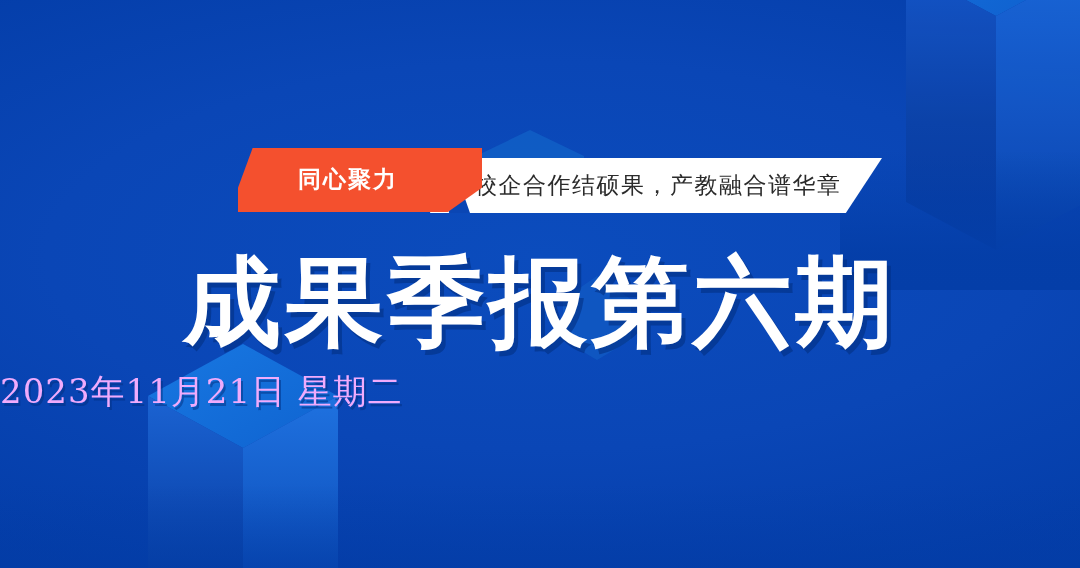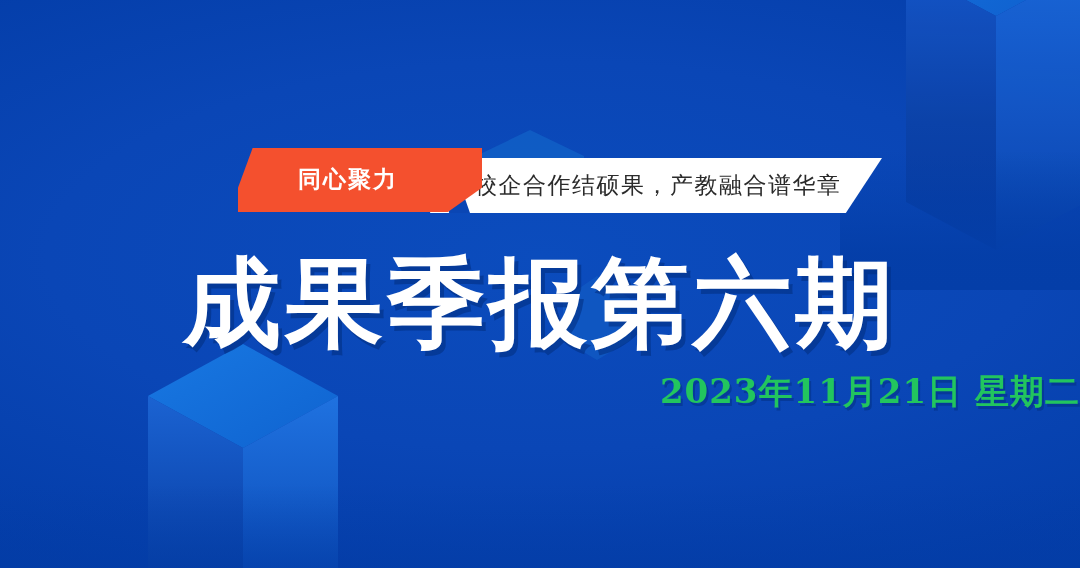--- a/index.html
+++ b/index.html
@@ -144,40 +144,40 @@
     background: #0f58c2;
     clip-path: polygon(50% 0%, 100% 28%, 100% 76%, 50% 100%, 0% 76%, 0% 28%);
     opacity: .9;
   }
 
   .main-title {
     position: absolute;
     left: 0; right: 0;
     top: 248px;
     text-align: center;
-    font-family: Liberation Sans, sans-serif;
+    font-family: Liberation Serif, serif;
     font-weight: bold;
     font-size: 98px;
     line-height: 110px;
     color: #ffffff;
     letter-spacing: 4px;
     white-space: nowrap;
     text-shadow: 4px 5px 0 rgba(2,45,125,0.55);
   }
 
   .sub-date {
     position: absolute;
     left: 0; right: 0;
     top: 368px;
-    text-align: right;
+    text-align: left;
     font-family: "DejaVu Serif", "Liberation Serif", serif;
-    font-weight: bold;
+    font-weight: normal;
     font-size: 34px;
     line-height: 46px;
-    color: #22c55e;
+    color: #f0abfc;
     letter-spacing: 1px;
     white-space: nowrap;
     text-shadow: 2px 3px 0 rgba(2,45,125,0.5);
   }
 </style>
 </head>
 <body>
 
 <div id="stage">
 

